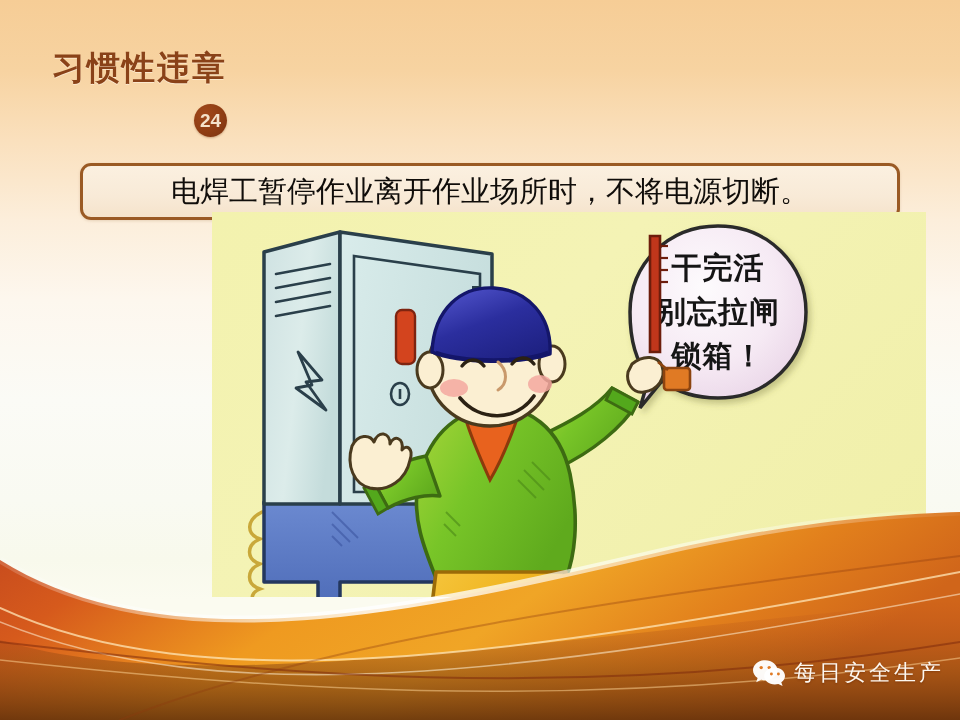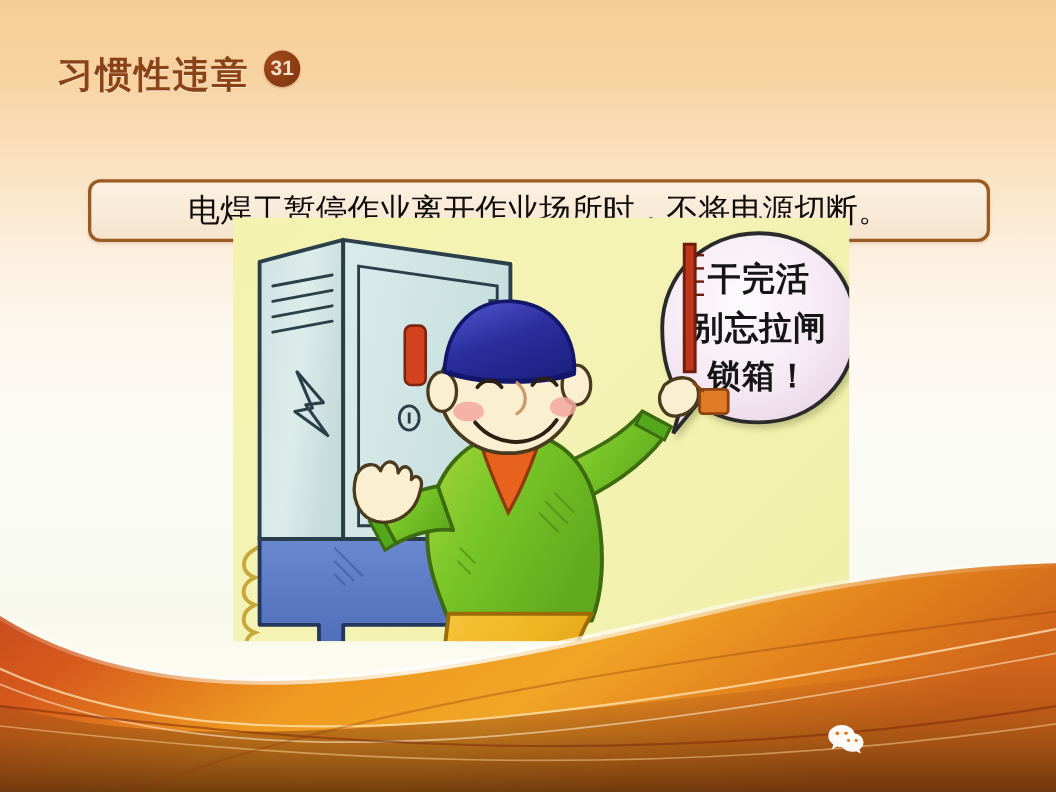--- a/index.html
+++ b/index.html
@@ -36,22 +36,23 @@
     width: 960px;
     height: 230px;
   }
 
   
   #title-row {
     position: absolute;
     left: 52px;
     top: 46px;
     display: flex;
-    align-items: flex-start;
+    align-items: flex-end;
     gap: 13px;
+    flex-direction: column;
   }
   #title-text {
     font-family: "Liberation Serif", serif;
     font-size: 33px;
     font-weight: 700;
     letter-spacing: 2px;
     color: #8a4218;
     text-shadow: 0 1px 0 rgba(255,255,255,0.45);
     white-space: nowrap;
   }
@@ -94,25 +95,26 @@
     font-weight: 400;
     color: #100d0a;
     letter-spacing: 0px;
     white-space: nowrap;
   }
 
   
   #illustration {
     position: absolute;
     left: 212px;
-    top: 198px;
-    width: 560px;
+    top: 212px;
+    width: 686px;
     height: 385px;
     background: linear-gradient(135deg, #f3f2ae 0%, #f4f3b5 40%, #f0efa8 100%);
     overflow: hidden;
+    padding-left: 28px;
   }
   #illustration svg { display: block; }
 
   
   #watermark {
     position: absolute;
     left: 752px;
     top: 658px;
     display: flex;
     align-items: center;
@@ -128,21 +130,21 @@
   }
   #wechat-icon { display: block; }
 </style>
 </head>
 <body>
 
 <div id="slide">
 
   <div id="title-row">
     <span id="title-text">习惯性违章</span>
-    <span id="title-badge">31</span>
+    <span id="title-badge">24</span>
   </div>
 
   <div id="statement-box">
     <span id="statement-text">电焊工暂停作业离开作业场所时，不将电源切断。</span>
   </div>
 
   <div id="illustration">
     <svg width="578" height="385" viewBox="0 0 578 385" xmlns="http://www.w3.org/2000/svg">
       <defs>
         <linearGradient id="gCabBody" x1="0" y1="0" x2="1" y2="0.4">
@@ -361,15 +363,16 @@
                L 4.2 23.2 L 9.1 20.7 C 10.4 21.0 11.8 21.2 13.2 21.2
                C 20.0 21.2 25.4 16.7 25.4 11.2 C 25.4 5.7 20.0 1.2 13.2 1.2 Z" fill="#ffffff" opacity="0.97"></path>
       <circle cx="9.2" cy="8.6" r="1.7" fill="#e07a24"></circle>
       <circle cx="17.2" cy="8.6" r="1.7" fill="#e07a24"></circle>
       <path d="M22.8 8.6 C 16.9 8.6 12.2 12.4 12.2 17.0 C 12.2 21.6 16.9 25.4 22.8 25.4
                C 24.0 25.4 25.2 25.2 26.3 24.9 L 30.6 27.0 L 29.3 23.3
                C 31.6 21.8 33.0 19.6 33.0 17.0 C 33.0 12.4 28.7 8.6 22.8 8.6 Z" fill="#ffffff" opacity="0.97"></path>
       <circle cx="19.4" cy="15.0" r="1.45" fill="#e07a24"></circle>
       <circle cx="26.4" cy="15.0" r="1.45" fill="#e07a24"></circle>
     </svg>
+    <span id="watermark-label">每日安全生产</span>
   </div>
 
 </div>
 
 </body></html>

